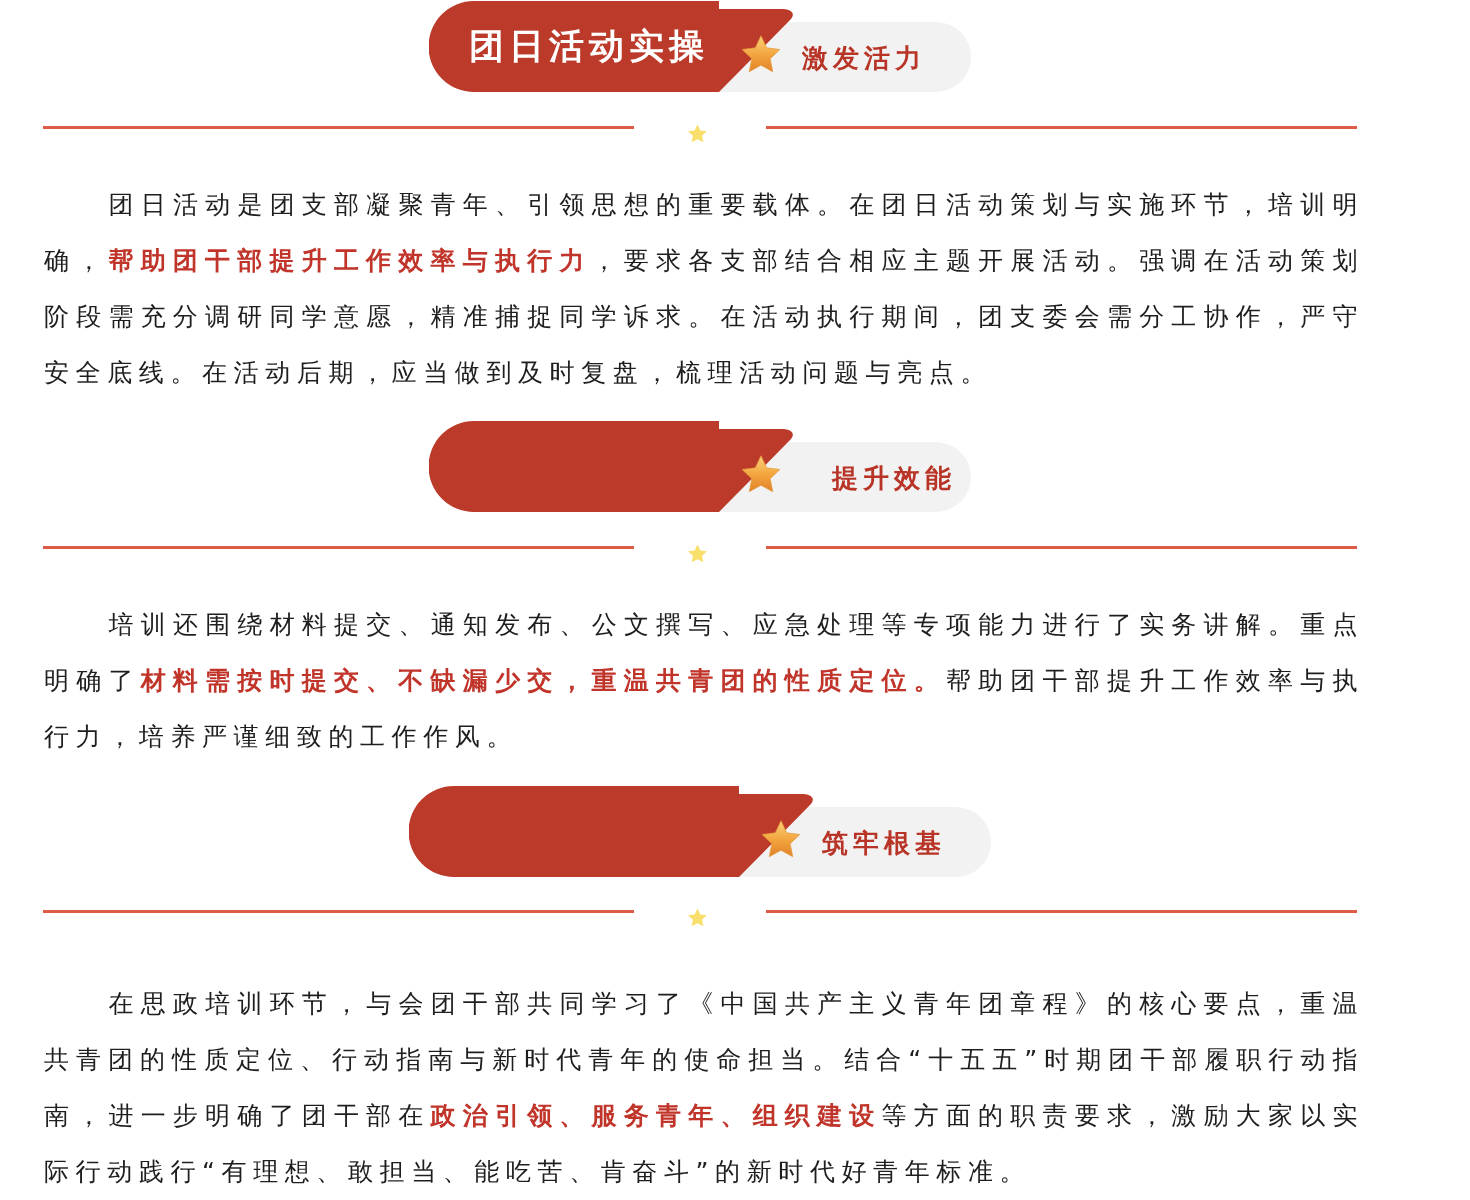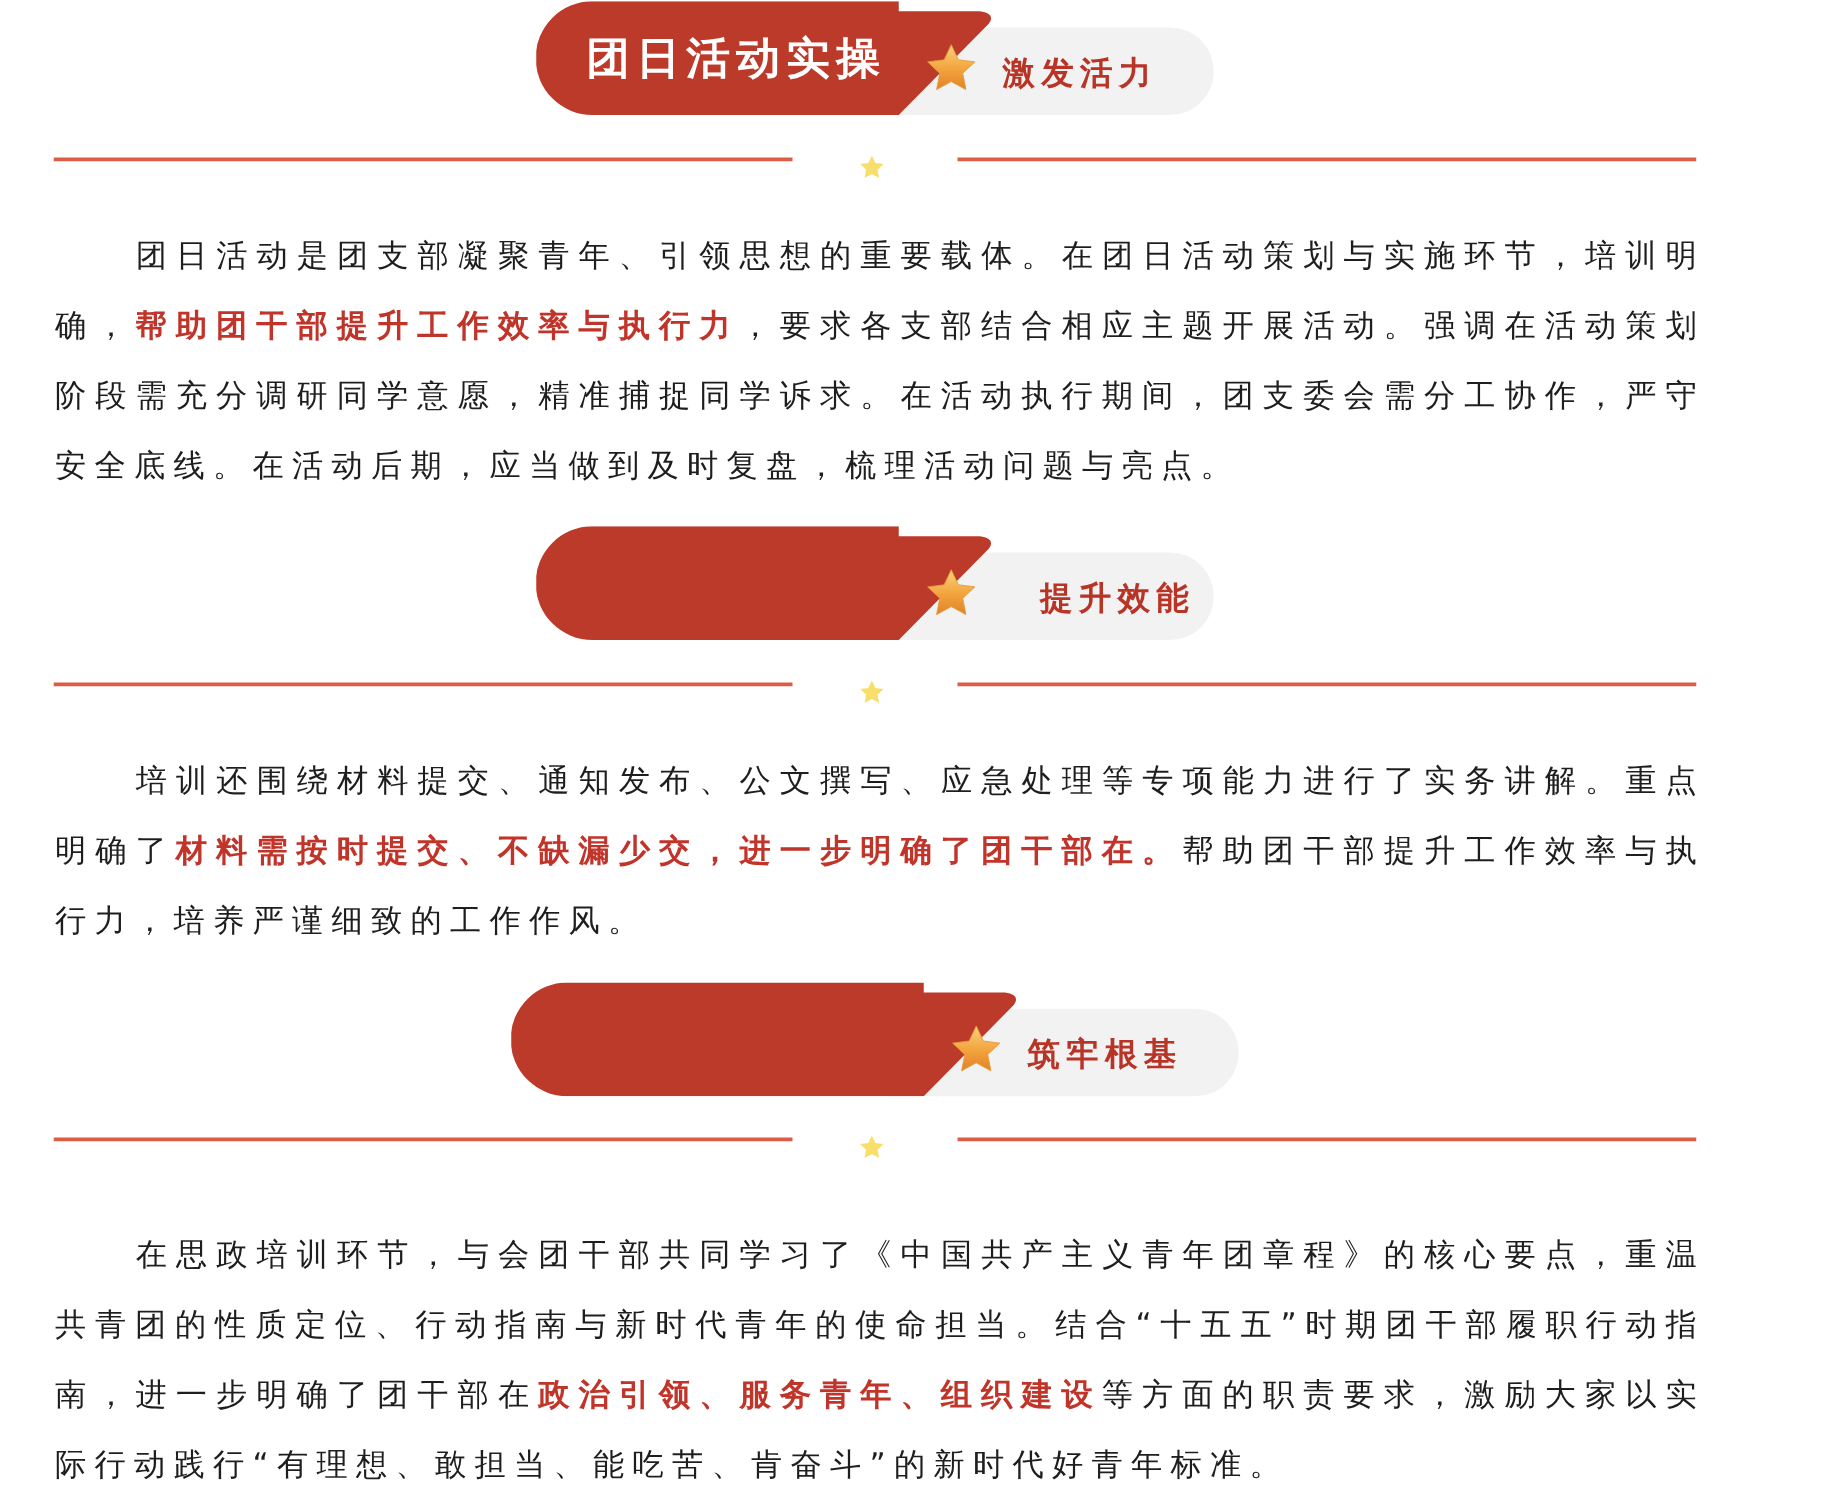--- a/index.html
+++ b/index.html
@@ -71,21 +71,21 @@
 </div>
 
 <div class="divider" style="top:546px;">
   <div class="line left"></div>
   <svg class="dstar" viewBox="0 0 24 24">
       <path d="M12 1.5l3.1 6.6 7.2.9-5.3 5 1.4 7.1L12 17.6 5.6 21.1 7 14l-5.3-5 7.2-.9z" fill="#f8df6c"></path>
     </svg>
   <div class="line right"></div>
 </div>
 
-<div class="para" style="top:597px;"><span class="indent"></span><span>培训还围绕材料提交、通知发布、公文撰写、应急处理等专项能力进行了实务讲解。重点明确了</span><span class="hl">材料需按时提交、不缺漏少交，进一步明确了团干部在。</span><span>帮助团干部提升工作效率与执行力，培养严谨细致的工作作风。</span></div>
+<div class="para" style="top:597px;"><span class="indent"></span><span>培训还围绕材料提交、通知发布、公文撰写、应急处理等专项能力进行了实务讲解。重点明确了</span><span class="hl">材料需按时提交、不缺漏少交，重温共青团的性质定位。</span><span>帮助团干部提升工作效率与执行力，培养严谨细致的工作作风。</span></div>
 
 <div class="heading" style="left:409px; top:785px; width:582px;">
   <div class="gray-pill" style="left:300px; width:282px;"></div>
   <svg class="red-shape" width="410" height="91" viewBox="0 0 410 91">
     <path d="M45,0 H330 V8 H395 Q408,10 402,18 L330,91 H45 A45,45 0 0 1 45,0 Z" fill="#bc3a29"></path>
   </svg>
   <svg class="badge-star" style="left:350px;" viewBox="0 0 24 24">
     <path d="M12 1.5l3.1 6.6 7.2.9-5.3 5 1.4 7.1L12 17.6 5.6 21.1 7 14l-5.3-5 7.2-.9z" fill="url(#starGrad)" stroke="#e59a3a" stroke-width="0.4"></path>
   </svg>
   <div class="subtitle" style="left:413px;text-align:center;">筑牢根基</div>

